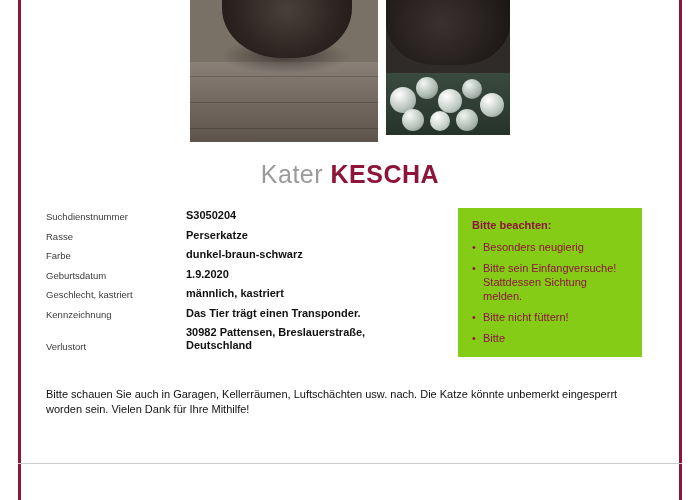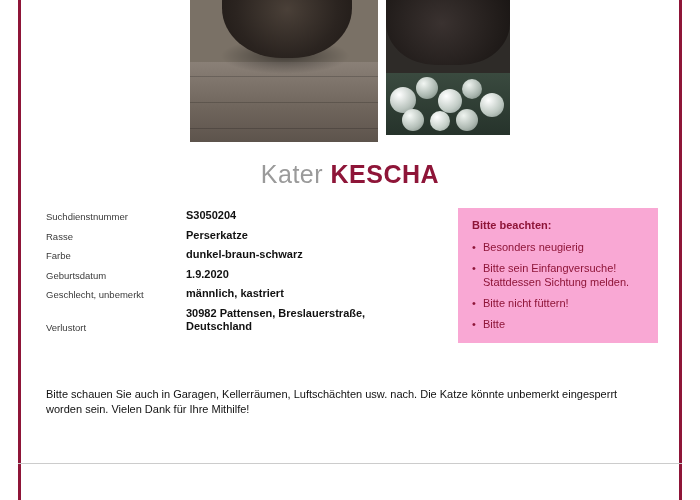--- a/index.html
+++ b/index.html
@@ -171,22 +171,22 @@
     color: #111111;
     font-weight: bold;
     line-height: 13px;
   }
 
   
   .notice {
     position: absolute;
     left: 458px;
     top: 208px;
-    width: 200px;
-    background: #f9a8d4;
+    width: 184px;
+    background: #84cc16;
     padding: 11px 20px 12px 14px;
     box-sizing: border-box;
   }
   .notice-title {
     font-size: 11px;
     font-weight: bold;
     color: #8e1538;
     margin-bottom: 9px;
   }
   .notice-item {
@@ -264,22 +264,26 @@
     </div>
     <div class="detail-row">
       <div class="detail-label">Farbe</div>
       <div class="detail-value">dunkel-braun-schwarz</div>
     </div>
     <div class="detail-row">
       <div class="detail-label">Geburtsdatum</div>
       <div class="detail-value">1.9.2020</div>
     </div>
     <div class="detail-row">
-      <div class="detail-label">Geschlecht, unbemerkt</div>
+      <div class="detail-label">Geschlecht, kastriert</div>
       <div class="detail-value">männlich, kastriert</div>
+    </div>
+    <div class="detail-row">
+      <div class="detail-label">Kennzeichnung</div>
+      <div class="detail-value">Das Tier trägt einen Transponder.</div>
     </div>
     <div class="detail-row">
       <div class="detail-label">Verlustort</div>
       <div class="detail-value" style="max-width:230px;">30982 Pattensen, Breslauerstraße, Deutschland</div>
     </div>
   </div>
 
   <div class="notice">
     <div class="notice-title">Bitte beachten:</div>
     <div class="notice-item">

